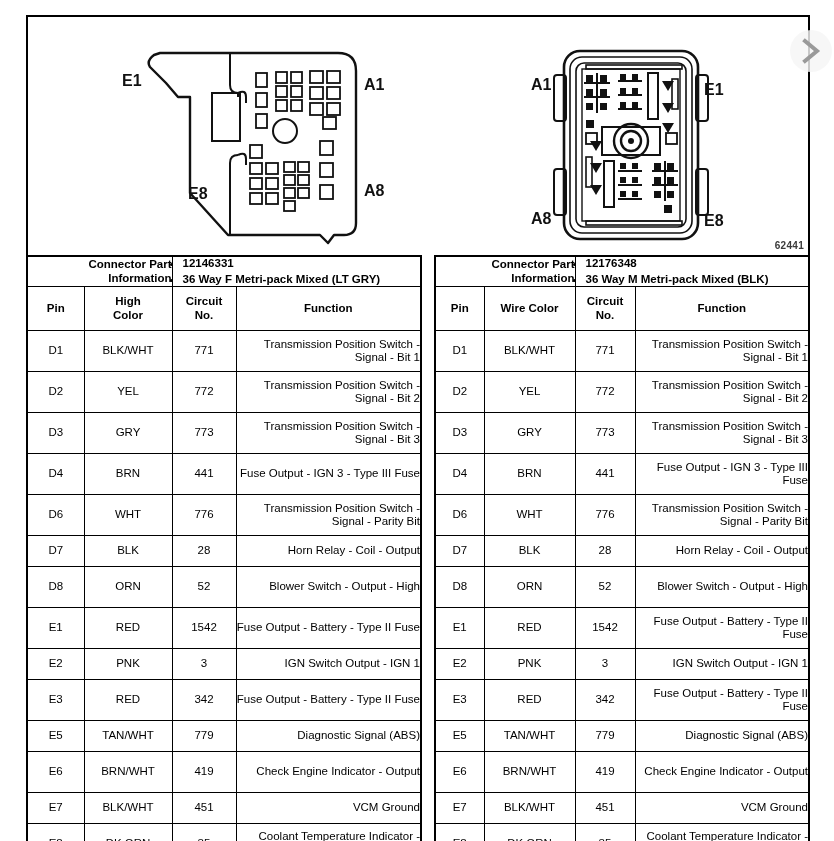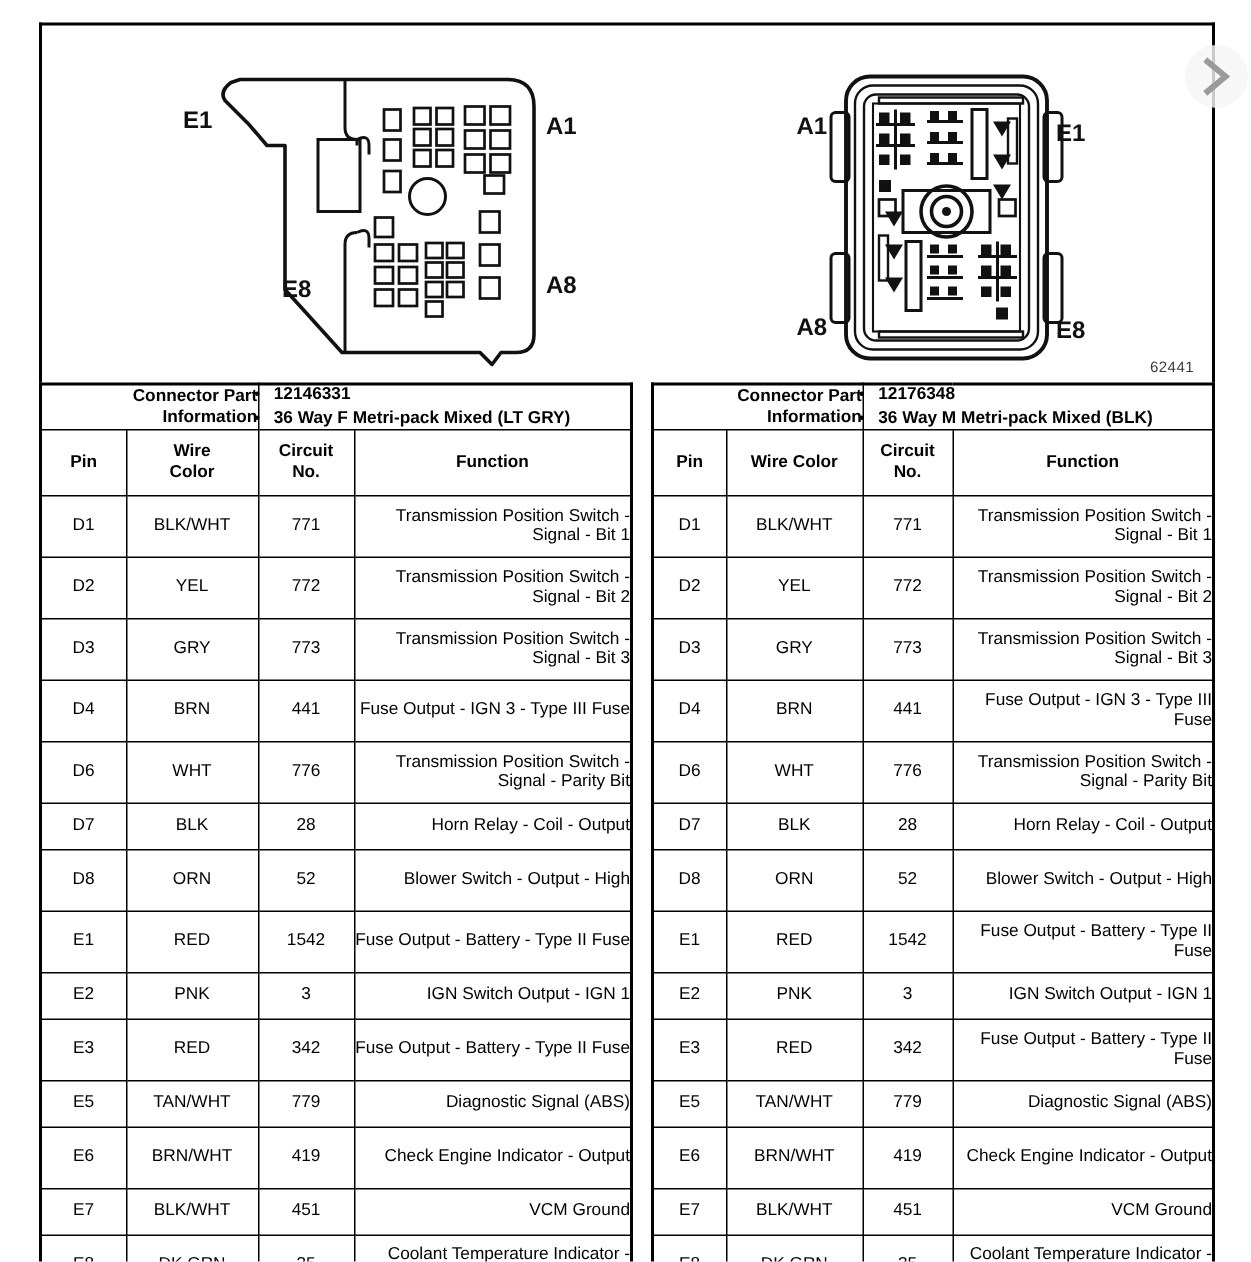--- a/index.html
+++ b/index.html
@@ -20,23 +20,23 @@
   .diagram-frame {
     position: absolute;
     left: 26px; top: 15px;
     width: 784px; height: 240px;
     border: 2px solid #000;
     border-bottom: none;
     background: #fff;
   }
   .ref-number {
     position: absolute;
-    right: 12px; bottom: 4px;
+    right: 4px; bottom: 4px;
     font-size: 10px;
-    font-weight: normal;
+    font-weight: bold;
     color: #3a3a3a;
     letter-spacing: .3px;
   }
 
   
   .conn-left {
     position: absolute;
     left: 92px; top: 28px;
     width: 260px; height: 200px;
   }
@@ -309,21 +309,21 @@
           <td class="cpi-value" colspan="2">
             <ul>
               <li>12146331</li>
               <li>36 Way F Metri-pack Mixed (LT GRY)</li>
             </ul>
           </td>
         </tr>
         <tr>
           <th class="colhead ch-pin">Pin</th>
           <th class="colhead">
-            <span class="sub">Wire</span>
+            <span class="sub">High</span>
             <span class="sub">Color</span>
           </th>
           <th class="colhead">
             <span class="sub">Circuit</span>
             <span class="sub">No.</span>
           </th>
           <th class="colhead ch-func">Function</th>
         </tr>
       </tbody>
       <tbody>

